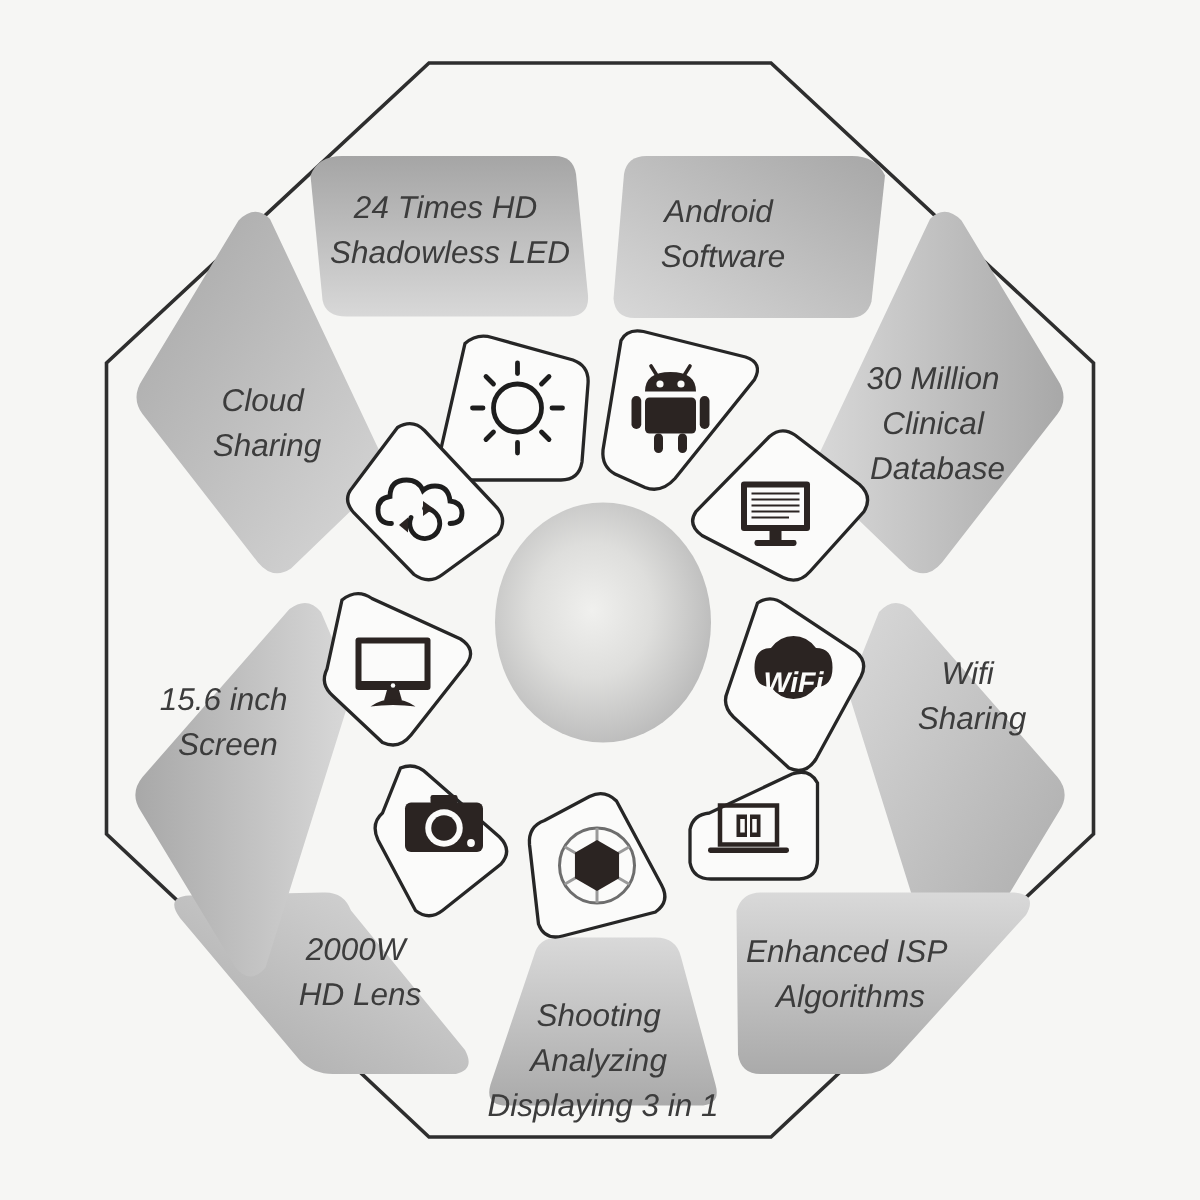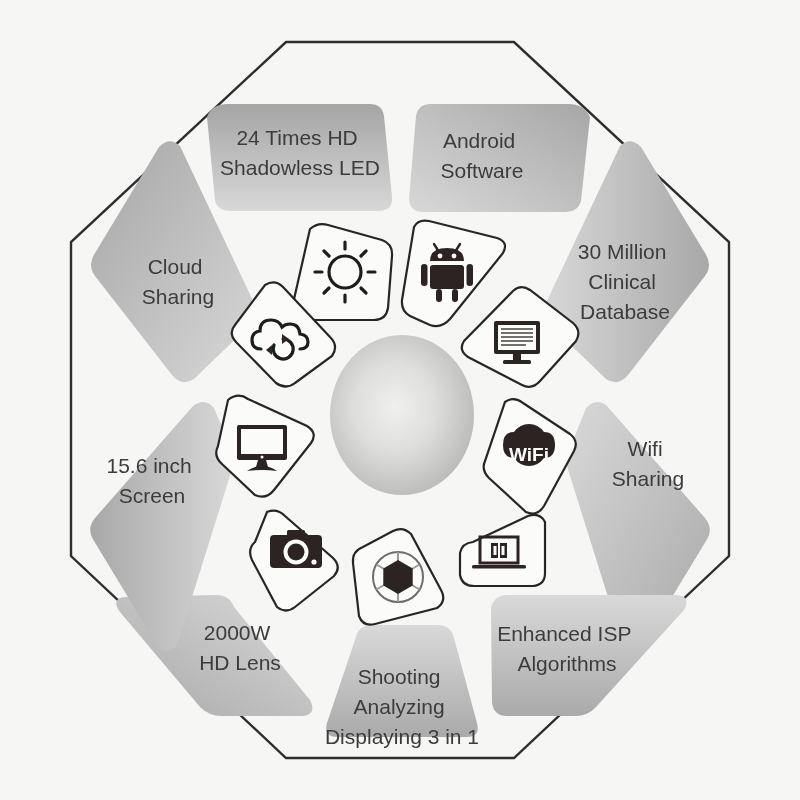--- a/index.html
+++ b/index.html
@@ -5,21 +5,21 @@
 <style>
   html,body{margin:0;padding:0;}
   body{
     width:800px;height:800px;
     background:#f6f6f4;
     font-family:"Liberation Sans","DejaVu Sans",sans-serif;
     overflow:hidden;
     position:relative;
   }
   #stage{
-    position:absolute;left:0;top:0;width:800px;height:608px;
+    position:absolute;left:0;top:0;width:800px;height:608px;font-style:italic;
   }
   svg.diagram{position:absolute;left:0;top:0;width:800px;height:800px;display:block;}
   .seg-label{
     fill:#3c3c3c;
     font-family:"Liberation Sans","DejaVu Sans",sans-serif;
     font-size:21px;
     text-anchor:middle;
     pointer-events:none;
   }
   .seg-label tspan{font-size:21px;}

